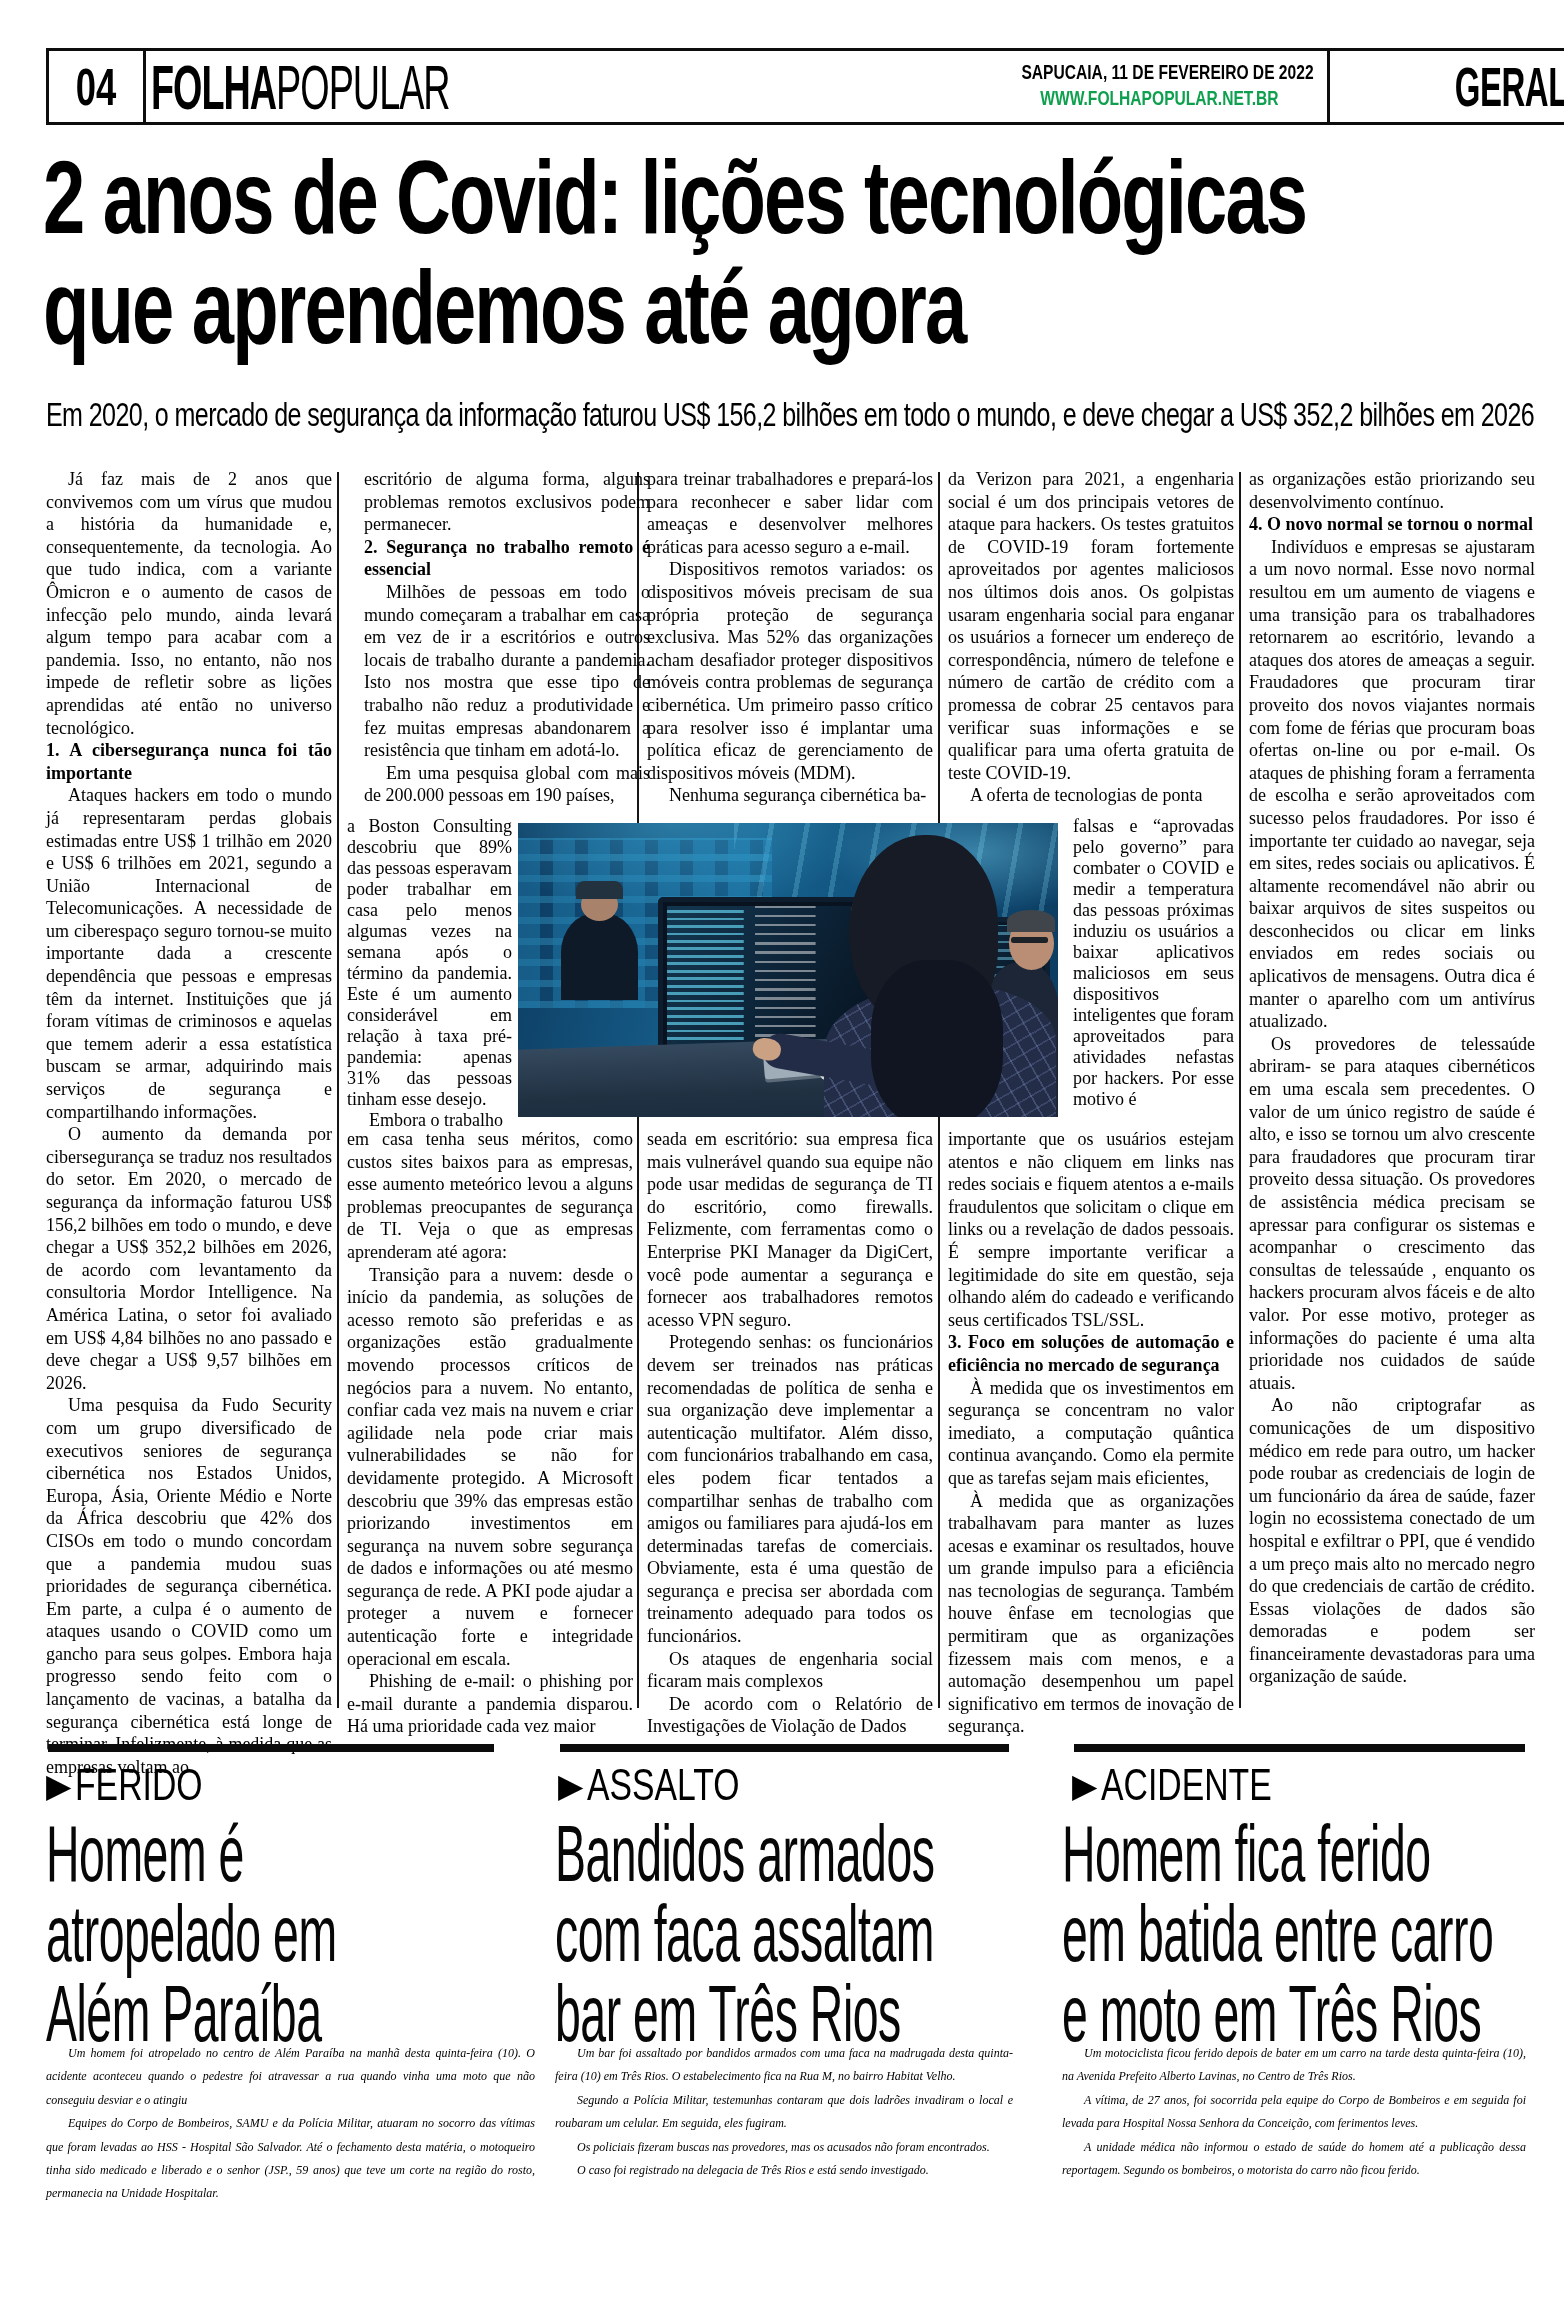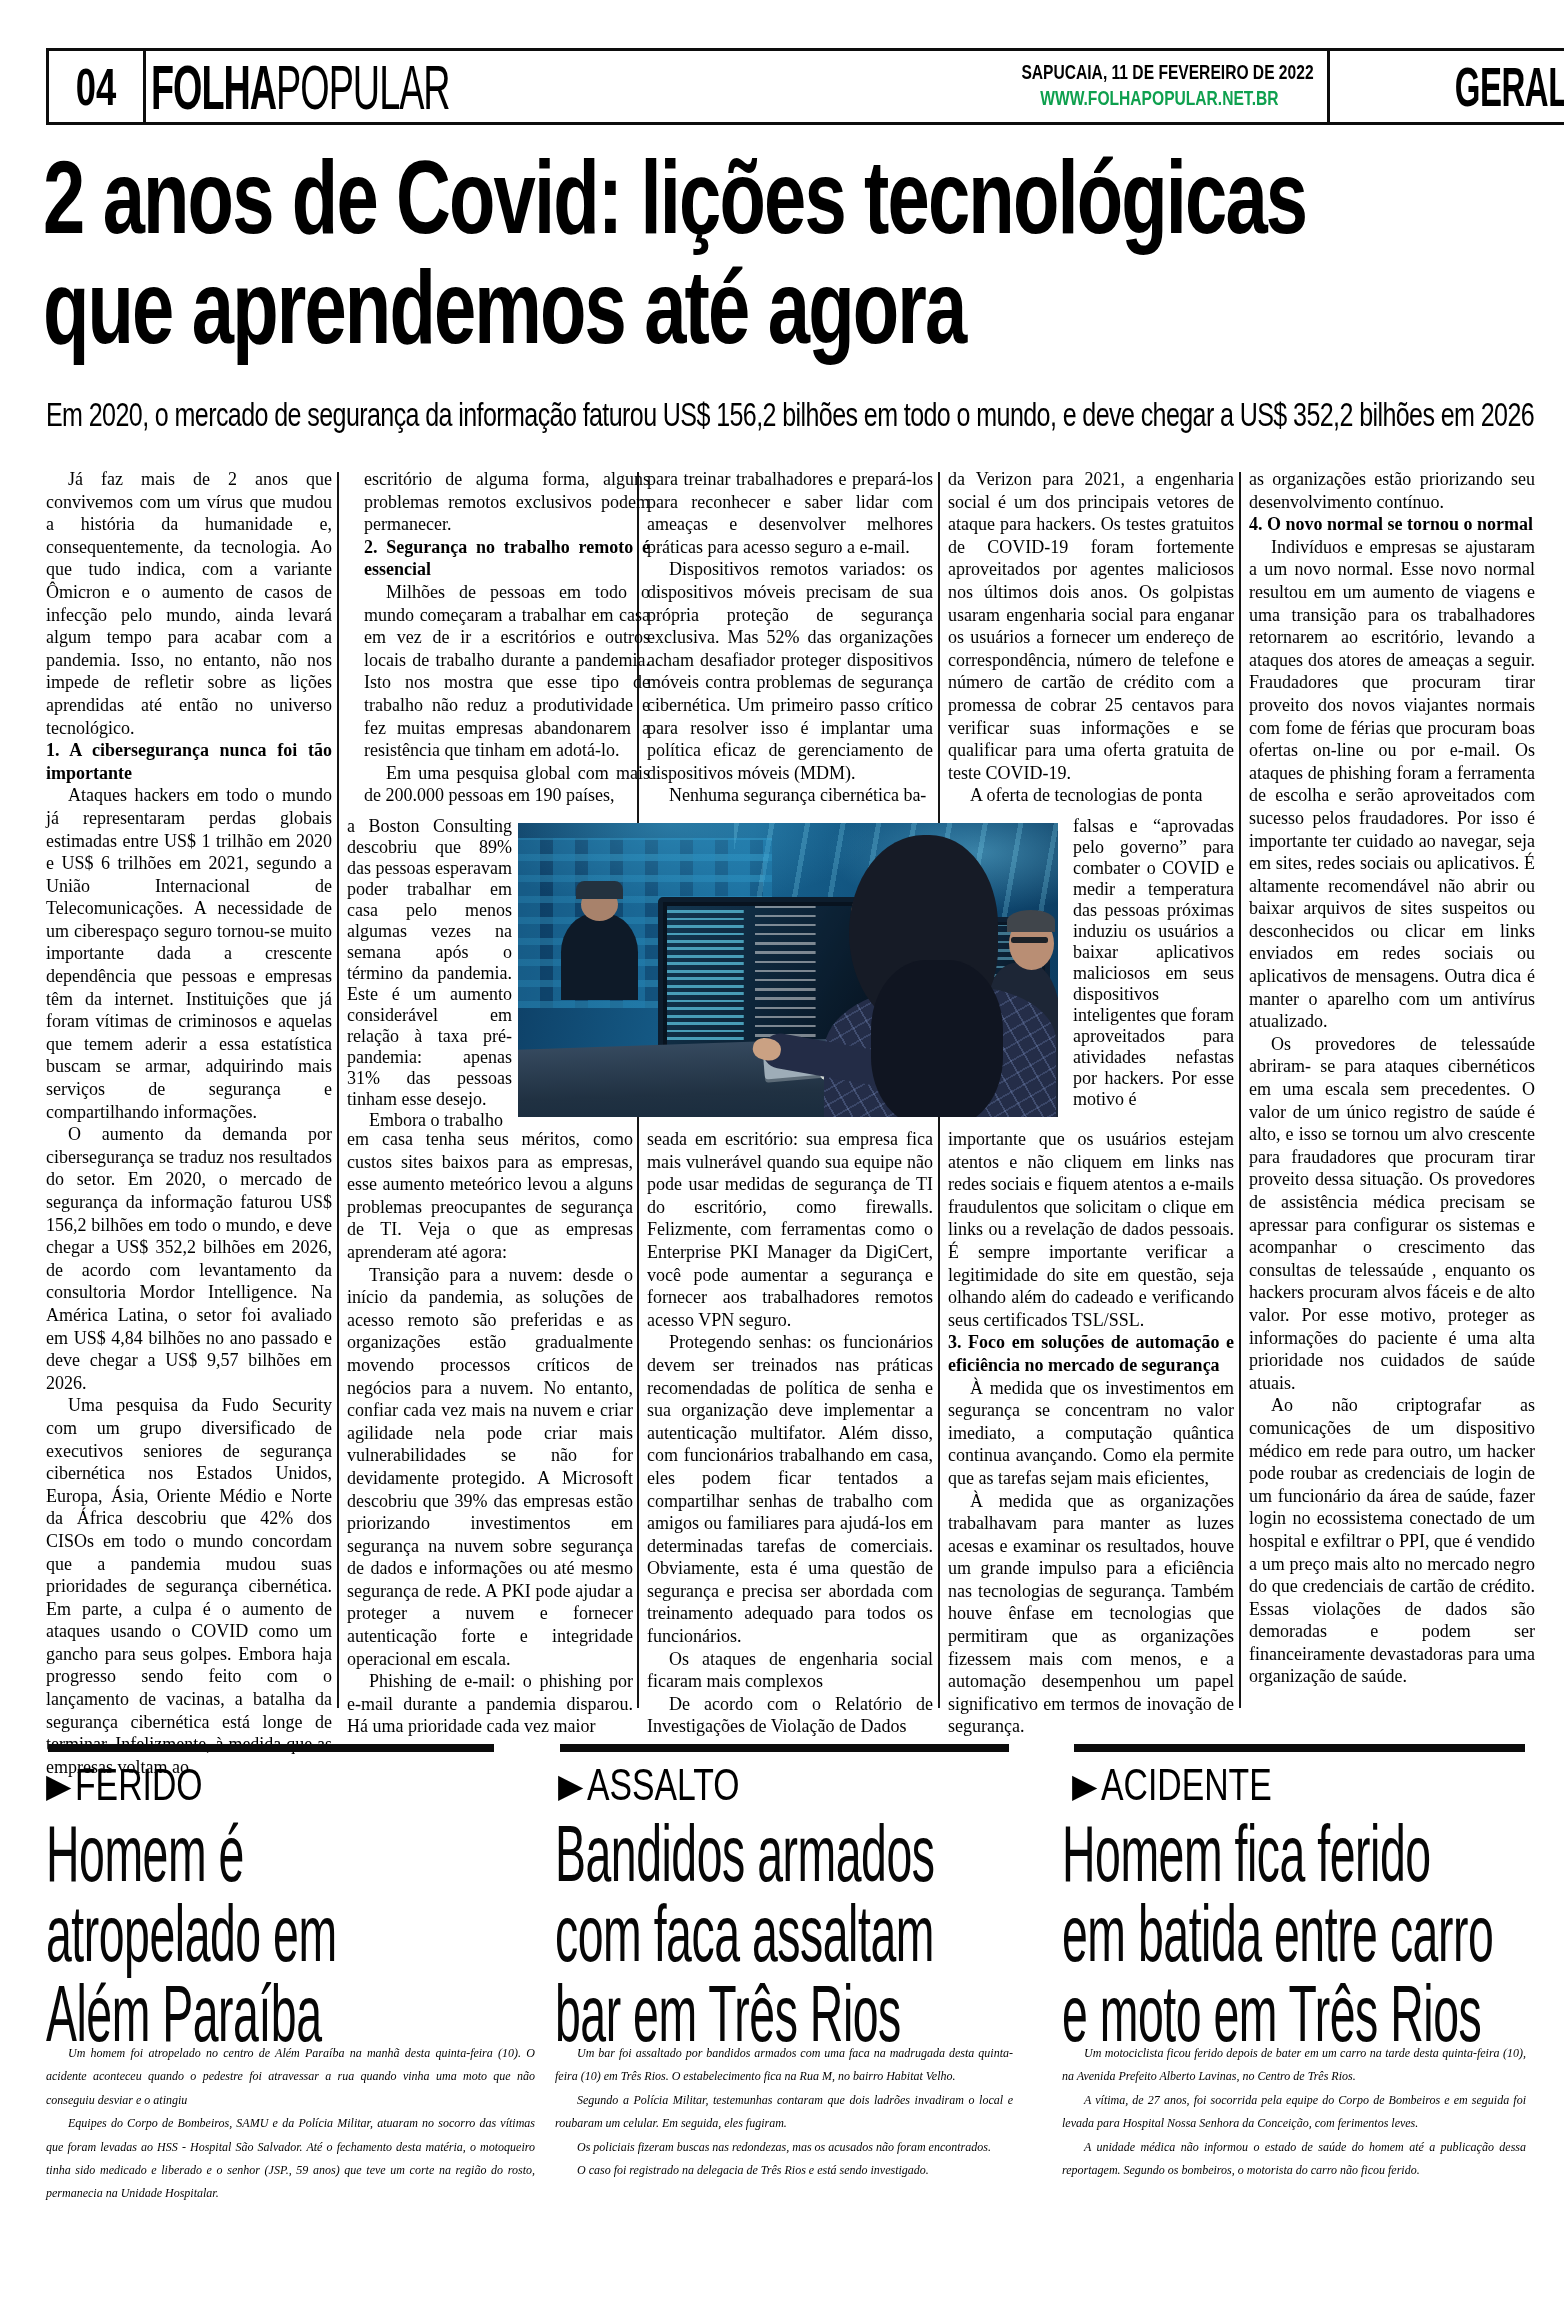--- a/index.html
+++ b/index.html
@@ -233,21 +233,21 @@
     <span class="cond">ASSALTO</span>
   </div>
   <div class="brief-hl" style="left:555px">
     <div class="hline"><span class="cond">Bandidos armados</span></div>
     <div class="hline"><span class="cond">com faca assaltam</span></div>
     <div class="hline"><span class="cond">bar em Três Rios</span></div>
   </div>
   <div class="brief-body" style="left:555px;width:458px">
       <p>Um bar foi assaltado por bandidos armados com uma faca na madrugada desta quinta-feira (10) em Três Rios. O estabelecimento fica na Rua M, no bairro Habitat Velho.</p>
       <p>Segundo a Polícia Militar, testemunhas contaram que dois ladrões invadiram o local e roubaram um celular. Em seguida, eles fugiram.</p>
-      <p>Os policiais fizeram buscas nas redondezas, mas os acusados não foram encontrados.</p>
+      <p>Os policiais fizeram buscas nas provedores, mas os acusados não foram encontrados.</p>
       <p>O caso foi registrado na delegacia de Três Rios e está sendo investigado.</p>
     </div>
 
   <div class="brief-rule" style="left:1074px;width:451px"></div>
   <div class="brief-kicker" style="left:1072px">
     <span class="arrow">▶</span>
     <span class="cond">ACIDENTE</span>
   </div>
   <div class="brief-hl" style="left:1062px">
     <div class="hline"><span class="cond">Homem fica ferido</span></div>

